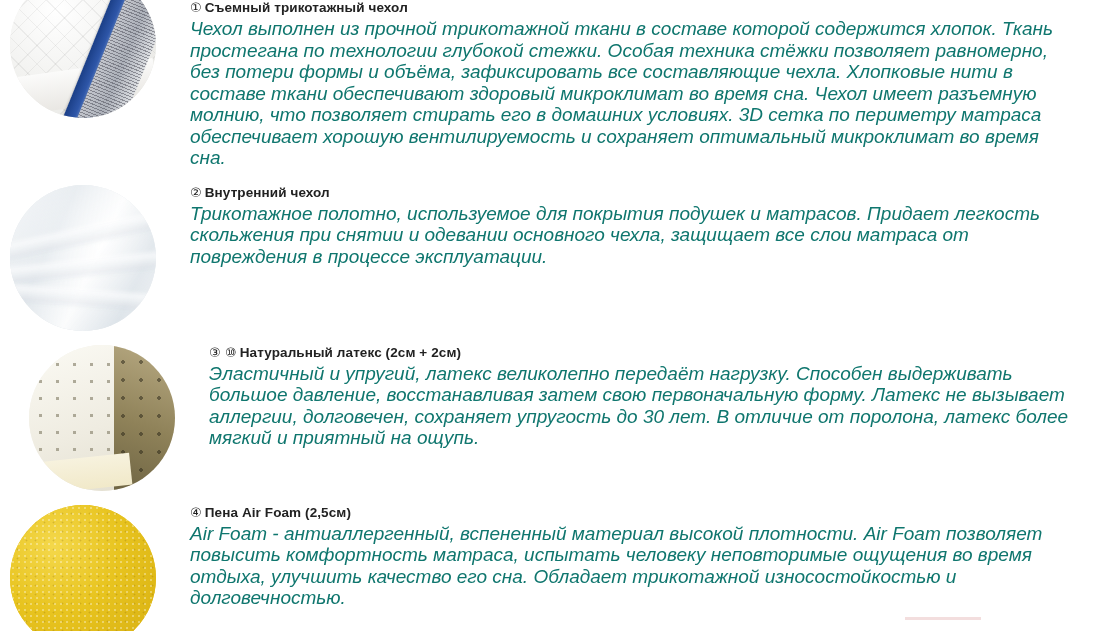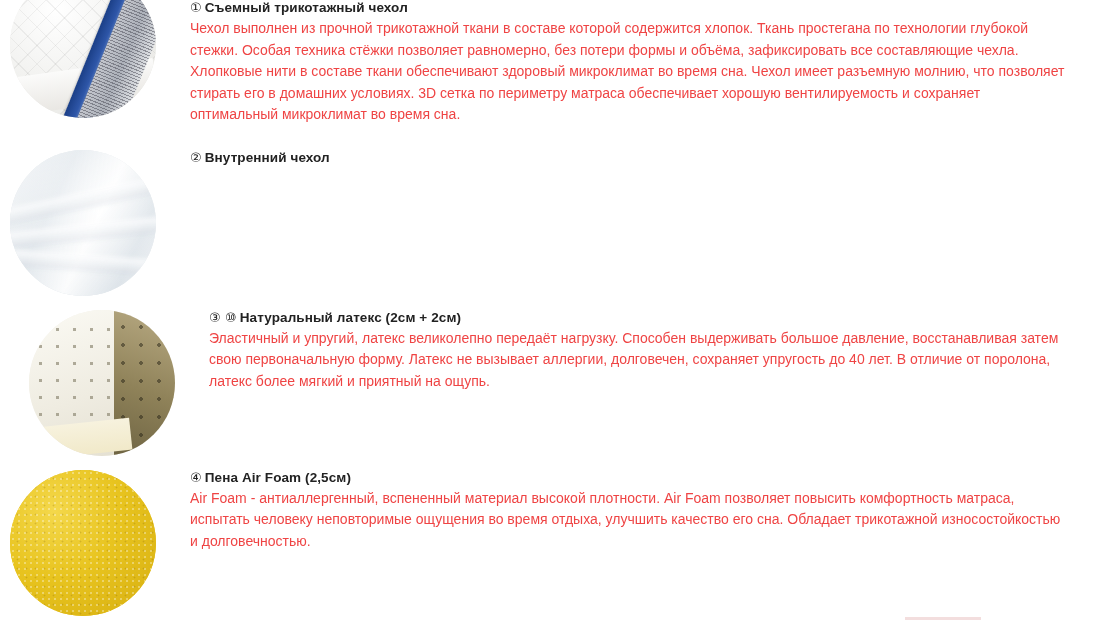--- a/index.html
+++ b/index.html
@@ -44,25 +44,26 @@
     padding-right: 0px;
   }
   .layer-title {
     font-size: 13.5px;
     font-weight: bold;
     color: #222222;
     margin: 0 0 3px 0;
     letter-spacing: 0.1px;
   }
   .layer-body {
-    font-size: 14px;
+    font-size: 19px;
     line-height: 21.5px;
-    color: #ef4444;
+    color: #0f766e;
     margin: 0;
     max-width: 930px;
+    font-style: italic;
   }
   .num {
     display: inline-block;
     font-family: "DejaVu Sans", sans-serif;
     font-size: 13px;
     font-weight: normal;
     margin-right: 3px;
   }
 
   
@@ -179,21 +180,21 @@
   .thumb-foam .grain {
     position: absolute;
     inset: 0;
     background-image:
       radial-gradient(circle, rgba(255,255,255,0.35) 0.7px, rgba(0,0,0,0) 1.2px),
       radial-gradient(circle, rgba(120,90,0,0.22) 0.7px, rgba(0,0,0,0) 1.2px);
     background-size: 6px 6px, 9px 9px;
     background-position: 0 0, 3px 4px;
   }
 
-  .spacer-row2 { margin-top: 24px; }
+  .spacer-row2 { margin-top: 16px; }
   .spacer-row3 { margin-top: 14px; margin-left: 19px; }
   .spacer-row4 { margin-top: 14px; }
 
   .bottom-mark {
     position: absolute;
     left: 905px;
     top: 617px;
     width: 76px;
     height: 3px;
     background: #f3dede;
@@ -227,38 +228,39 @@
         <div class="knit"></div>
         <div class="fold" style="top:30%; transform: rotate(-12deg);"></div>
         <div class="fold" style="top:52%; transform: rotate(-6deg);"></div>
         <div class="fold" style="top:72%; transform: rotate(4deg);"></div>
       </div>
     </div>
     <div class="text-col">
       <h3 class="layer-title">
         <span class="num">②</span><span>Внутренний чехол</span>
       </h3>
+      <p class="layer-body">Трикотажное полотно, используемое для покрытия подушек и матрасов. Придает легкость скольжения при снятии и одевании основного чехла, защищает все слои матраса от повреждения в процессе эксплуатации.</p>
     </div>
   </div>
 
   <div class="layer-row spacer-row3">
     <div class="thumb-col">
       <div class="thumb thumb-latex">
         <div class="latex-left"></div>
         <div class="latex-right"></div>
         <div class="holes"></div>
         <div class="holes2"></div>
         <div class="cream-bottom"></div>
       </div>
     </div>
     <div class="text-col">
       <h3 class="layer-title">
         <span class="num">③ ⑩</span><span>Натуральный латекс (2см + 2см)</span>
       </h3>
-      <p class="layer-body">Эластичный и упругий, латекс великолепно передаёт нагрузку. Способен выдерживать большое давление, восстанавливая затем свою первоначальную форму. Латекс не вызывает аллергии, долговечен, сохраняет упругость до 40 лет. В отличие от поролона, латекс более мягкий и приятный на ощупь.</p>
+      <p class="layer-body">Эластичный и упругий, латекс великолепно передаёт нагрузку. Способен выдерживать большое давление, восстанавливая затем свою первоначальную форму. Латекс не вызывает аллергии, долговечен, сохраняет упругость до 30 лет. В отличие от поролона, латекс более мягкий и приятный на ощупь.</p>
     </div>
   </div>
 
   <div class="layer-row spacer-row4">
     <div class="thumb-col">
       <div class="thumb thumb-foam">
         <div class="foam"></div>
         <div class="grain"></div>
       </div>
     </div>

